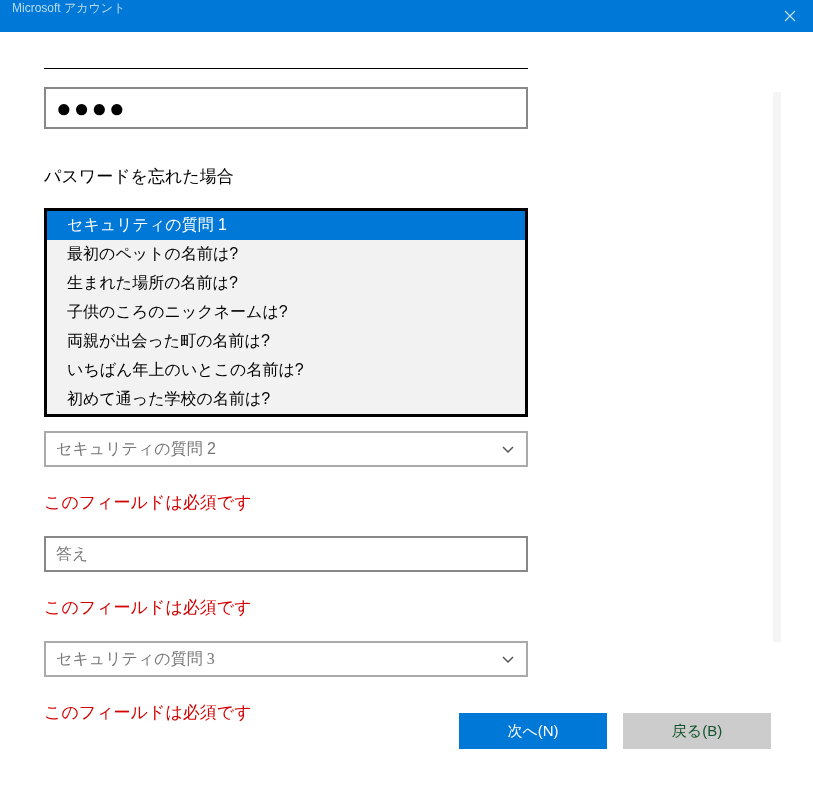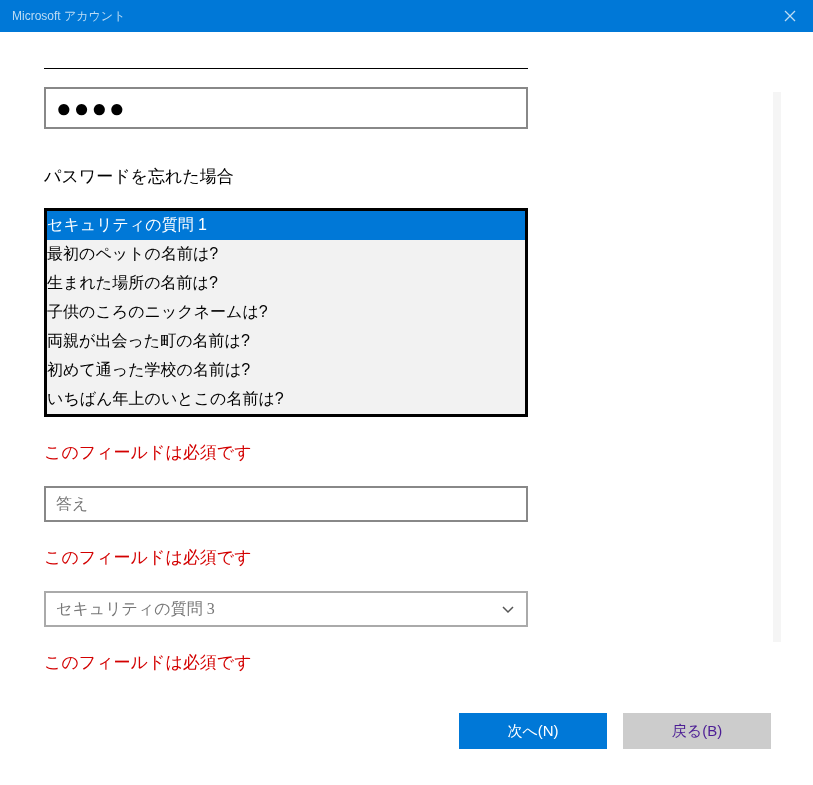--- a/index.html
+++ b/index.html
@@ -13,21 +13,21 @@
     .window {
       width: 813px;
       height: 785px;
       position: relative;
       background: #fff;
     }
     .titlebar {
       height: 32px;
       background: #0078d7;
       display: flex;
-      align-items: center;
+      align-items: flex-start;
       justify-content: space-between;
       padding-left: 12px;
       color: #b8d8f0;
       font-size: 12px;
     }
     .titlebar .title { color: #bcdcf4; }
     .titlebar .close {
       width: 46px;
       height: 32px;
       display: flex;
@@ -73,21 +73,21 @@
       color: #000;
       width: 484px;
     }
     .dropdown-open {
       margin-top: 20px;
       width: 484px;
       border: 3px solid #000;
       background: #f2f2f2;
     }
     .dropdown-option {
-      padding: 4px 0;
+      padding: 4px 20px;
       font-size: 16px;
       color: #000;
       cursor: pointer;
     }
     .dropdown-option.selected {
       background: #0078d7;
       color: #fff;
     }
     .select-box {
       width: 484px;
@@ -150,21 +150,21 @@
     }
     .btn {
       width: 148px;
       height: 36px;
       border: none;
       font-size: 15px;
       cursor: pointer;
       font-family: inherit;
     }
     .btn-primary { background: #0078d7; color: #fff; }
-    .btn-secondary { background: #cccccc; color: #4c1d95; text-align: center; }
+    .btn-secondary { background: #cccccc; color: #14532d; text-align: center; }
     .chev-svg { stroke: #555; stroke-width: 1.5; fill: none; }
   </style>
 </head>
 <body>
 
 <div class="window">
   <div class="titlebar">
     <span class="title">Microsoft アカウント</span>
     <div class="close">
       <svg width="12" height="12" viewBox="0 0 12 12">
@@ -184,24 +184,32 @@
     </div>
 
     <div class="forgot-label">パスワードを忘れた場合</div>
 
     <div class="dropdown-open">
       <div class="dropdown-option selected">セキュリティの質問 1</div>
       <div class="dropdown-option">最初のペットの名前は?</div>
       <div class="dropdown-option">生まれた場所の名前は?</div>
       <div class="dropdown-option">子供のころのニックネームは?</div>
       <div class="dropdown-option">両親が出会った町の名前は?</div>
+      <div class="dropdown-option">いちばん年上のいとこの名前は?</div>
       <div class="dropdown-option">初めて通った学校の名前は?</div>
-      <div class="dropdown-option">いちばん年上のいとこの名前は?</div>
-    </div>
-
+    </div>
+
+    <div class="select-box sq2">
+      <span>セキュリティの質問 2</span>
+      <span class="chevron">
+        <svg width="14" height="10" viewBox="0 0 14 10">
+            <polyline class="chev-svg" points="2,3 7,8 12,3"></polyline>
+          </svg>
+      </span>
+    </div>
 
     <div class="error-text">このフィールドは必須です</div>
 
     <div class="input-box">
       <span>答え</span>
     </div>
 
     <div class="error-text">このフィールドは必須です</div>
 
     <div class="select-box sq3">

